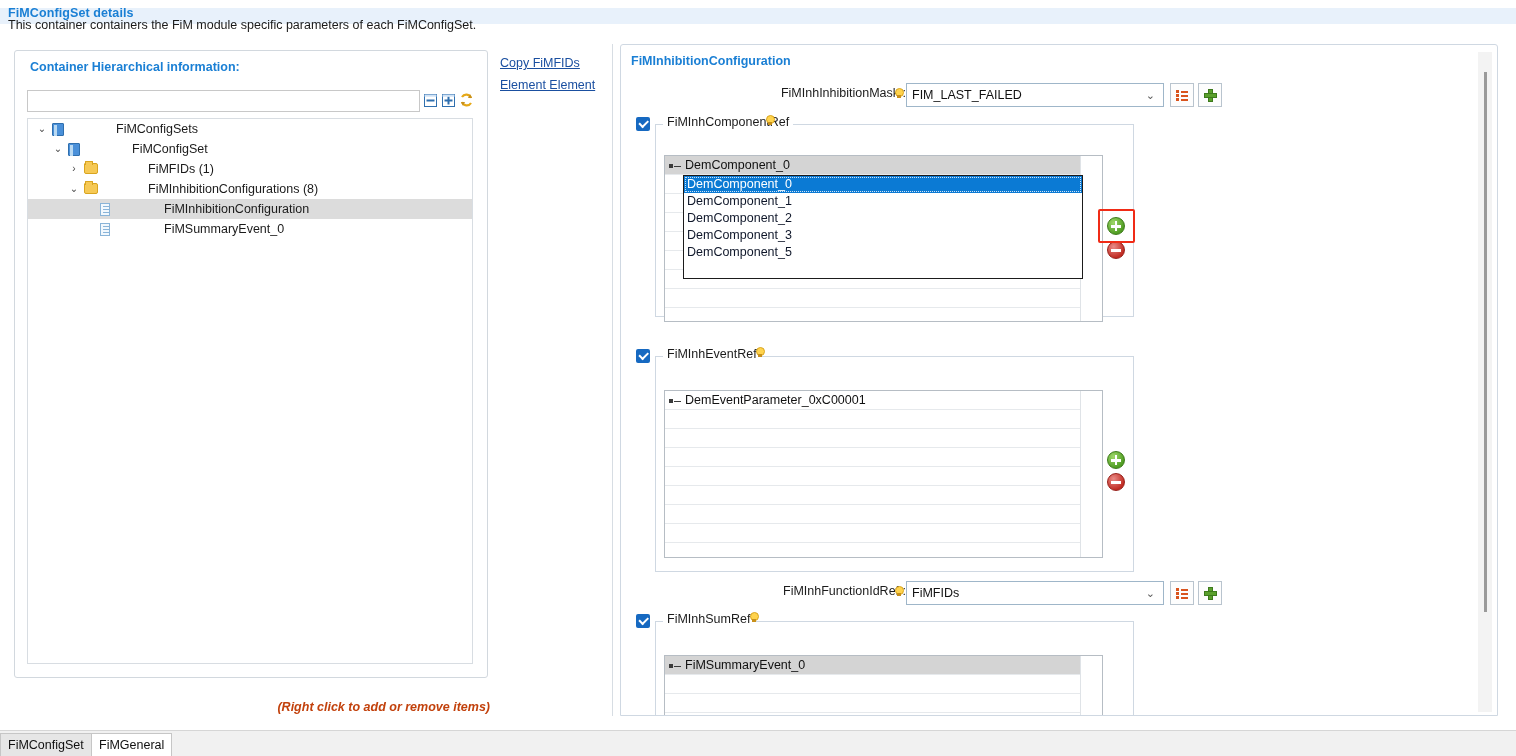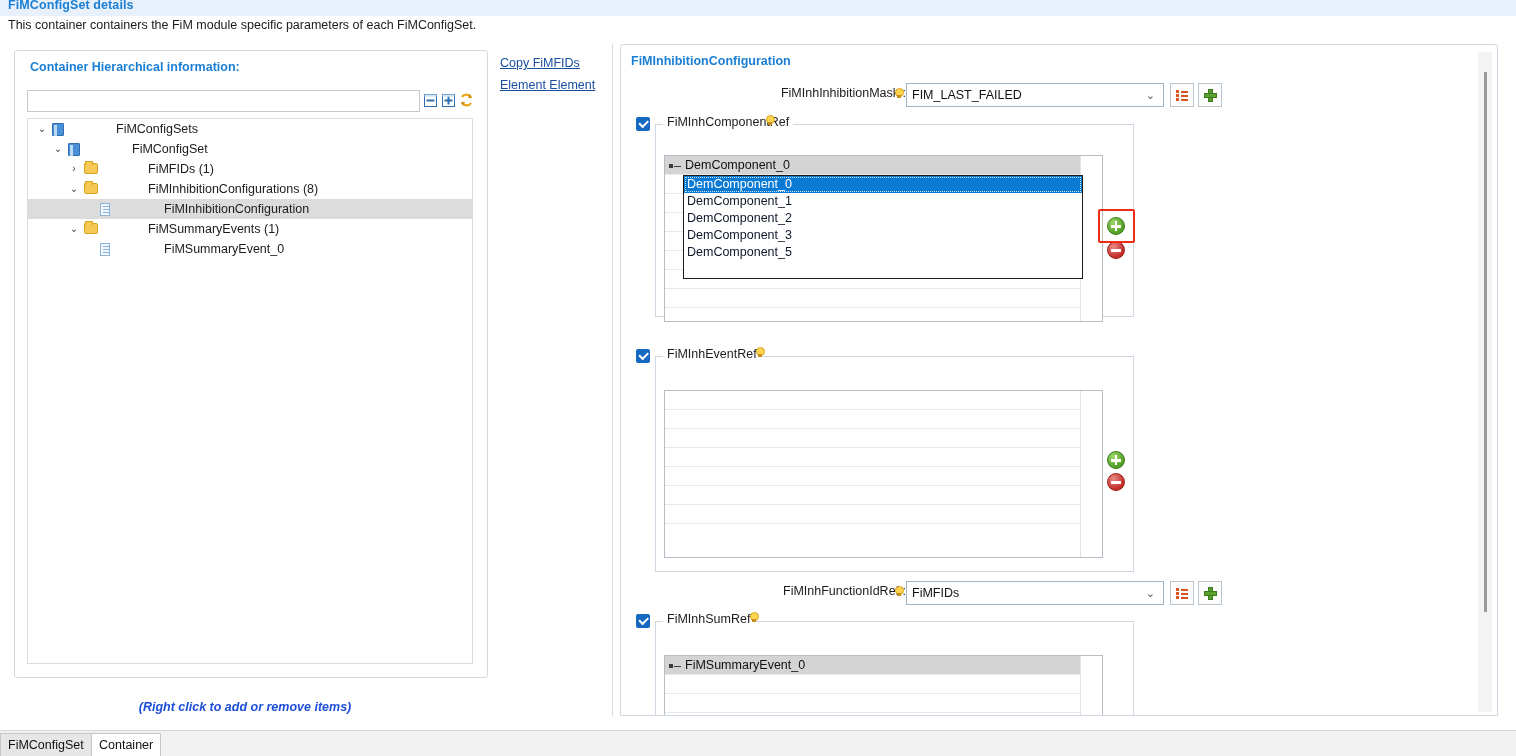--- a/index.html
+++ b/index.html
@@ -6,21 +6,21 @@
   html, body {
     margin: 0; padding: 0;
     width: 1516px; height: 756px;
     background: #ffffff;
     font-family: "Liberation Sans", sans-serif;
     overflow: hidden;
   }
 
   
   #title-strip {
-    position: absolute; left: 0; top: 0; width: 1516px; height: 16px;
+    position: absolute; left: 0; top: 8px; width: 1516px; height: 16px;
     background: #e8f1fb;
   }
   #title-strip .title-text {
     position: absolute; left: 8px; top: -2px;
     font-size: 12.5px; font-weight: bold; color: #1a7fd4;
     letter-spacing: .1px;
   }
   #subtitle {
     position: absolute; left: 8px; top: 18px;
     font-size: 12.5px; color: #1b1b1b;
@@ -90,22 +90,22 @@
              width:6px; height:3px; background:#f6c955;
              border:1px solid #d9a520; border-bottom:none; border-radius:1px 1px 0 0; }
   .ic-doc { width: 10px; height: 13px; background: #f2f8fd;
              border: 1px solid #8ab4d8; }
   .ic-doc:after { content:""; position:absolute; left:2px; top:2px;
              width:6px; height:1px; background:#8ab4d8;
              box-shadow: 0 3px 0 #8ab4d8, 0 6px 0 #8ab4d8, 0 9px 0 #8ab4d8; }
 
   #hint-text {
     position: absolute; left: 0; top: 700px; width: 490px;
-    text-align: center; font-size: 12.5px; font-style: italic;
-    font-weight: bold; color: #1d4ed8;
+    text-align: right; font-size: 12.5px; font-style: italic;
+    font-weight: bold; color: #c2410c;
   }
 
   
   .elink {
     position: absolute; left: 500px;
     font-size: 12.5px; color: #1a4fa0; text-decoration: underline;
     cursor: pointer;
   }
   #copy-element { top: 56px; }
   #rename-element { top: 78px; }
@@ -318,21 +318,20 @@
     <path d="M5 15 l-2 -4 l4 0 z" fill="#c8901a"></path>
   </svg>
 </div>
 
 <div id="tree">
     <div class="tnode" style="padding-left: 6px;"><span class="twist">⌄</span><span class="ticon"><span class="ic-book"></span></span><span class="tlabel">FiMConfigSets</span></div>
     <div class="tnode" style="padding-left: 22px;"><span class="twist">⌄</span><span class="ticon"><span class="ic-book"></span></span><span class="tlabel">FiMConfigSet</span></div>
     <div class="tnode" style="padding-left: 38px;"><span class="twist">›</span><span class="ticon"><span class="ic-folder"></span></span><span class="tlabel">FiMFIDs (1)</span></div>
     <div class="tnode" style="padding-left: 38px;"><span class="twist">⌄</span><span class="ticon"><span class="ic-folder"></span></span><span class="tlabel">FiMInhibitionConfigurations (8)</span></div>
     <div class="tnode sel" style="padding-left: 54px;"><span class="twist"></span><span class="ticon"><span class="ic-doc"></span></span><span class="tlabel">FiMInhibitionConfiguration</span></div>
-    <div class="tnode" style="padding-left: 38px;"><span class="twist">⌄</span><span class="ticon"><span class="ic-folder"></span></span><span class="tlabel">FiMSummaryEvents (1)</span></div>
     <div class="tnode" style="padding-left: 54px;"><span class="twist"></span><span class="ticon"><span class="ic-doc"></span></span><span class="tlabel">FiMSummaryEvent_0</span></div>
   </div>
 
 <div id="hint-text">(Right click to add or remove items)</div>
 
 <div class="elink" id="copy-element">Copy FiMFIDs</div>
 <div class="elink" id="rename-element">Element Element</div>
 
 <div id="splitter"></div>
 
@@ -388,20 +387,21 @@
       <span class="bar-h"></span>
   </div>
   <div id="annot-box" style="left:477px; top:164px; width:37px; height:34px;"></div>
 
   <div class="group-cb" style="left:15px; top:304px;"></div>
   <div class="groupbox" style="left:34px; top:311px; width:479px; height:216px;"></div>
   <div class="group-title" style="left:42px; top:302px;">FiMInhEventRef</div>
   <span class="bulb" style="left:134px; top:302px;"></span>
 
   <div class="listbox" id="event-listbox" style="left:43px; top:345px; width:439px; height:168px;">
+    <div class="lb-row" style="width: calc(100% - 22px);"><span class="row-glyph"></span><span>DemEventParameter_0xC00001</span></div>
       <div class="lb-row" style="width: calc(100% - 22px);"></div>
       <div class="lb-row" style="width: calc(100% - 22px);"></div>
       <div class="lb-row" style="width: calc(100% - 22px);"></div>
       <div class="lb-row" style="width: calc(100% - 22px);"></div>
       <div class="lb-row" style="width: calc(100% - 22px);"></div>
       <div class="lb-row" style="width: calc(100% - 22px);"></div>
       <div class="lb-row" style="width: calc(100% - 22px);"></div>
       <div class="lb-col"></div>
   </div>
 
@@ -456,14 +456,14 @@
     <div class="dd-item">DemComponent_2</div>
     <div class="dd-item">DemComponent_3</div>
     <div class="dd-item">DemComponent_5</div>
   </div>
 
 <div id="rp-scroll-track"></div>
 <div id="rp-scroll-thumb"></div>
 
 <div id="tabbar">
     <div class="tab" style="left: 0px;">FiMConfigSet</div>
-    <div class="tab active" style="left: 91px;">Container</div>
+    <div class="tab active" style="left: 91px;">FiMGeneral</div>
   </div>
 
 </body></html>

